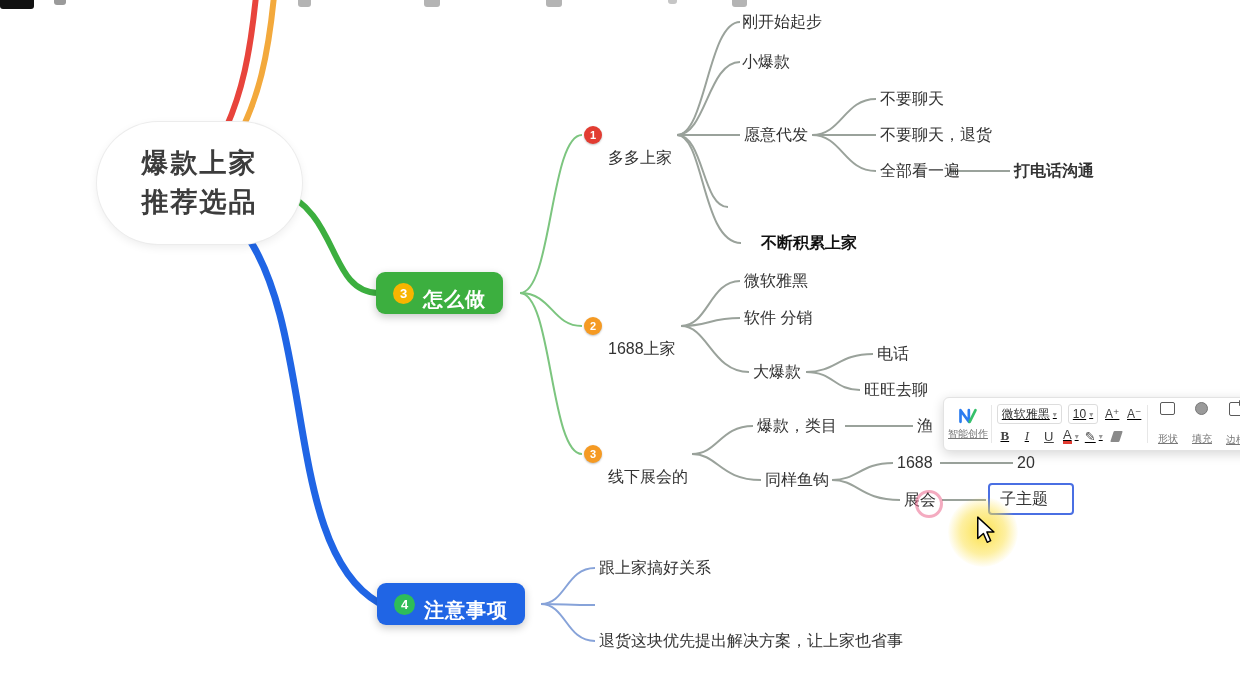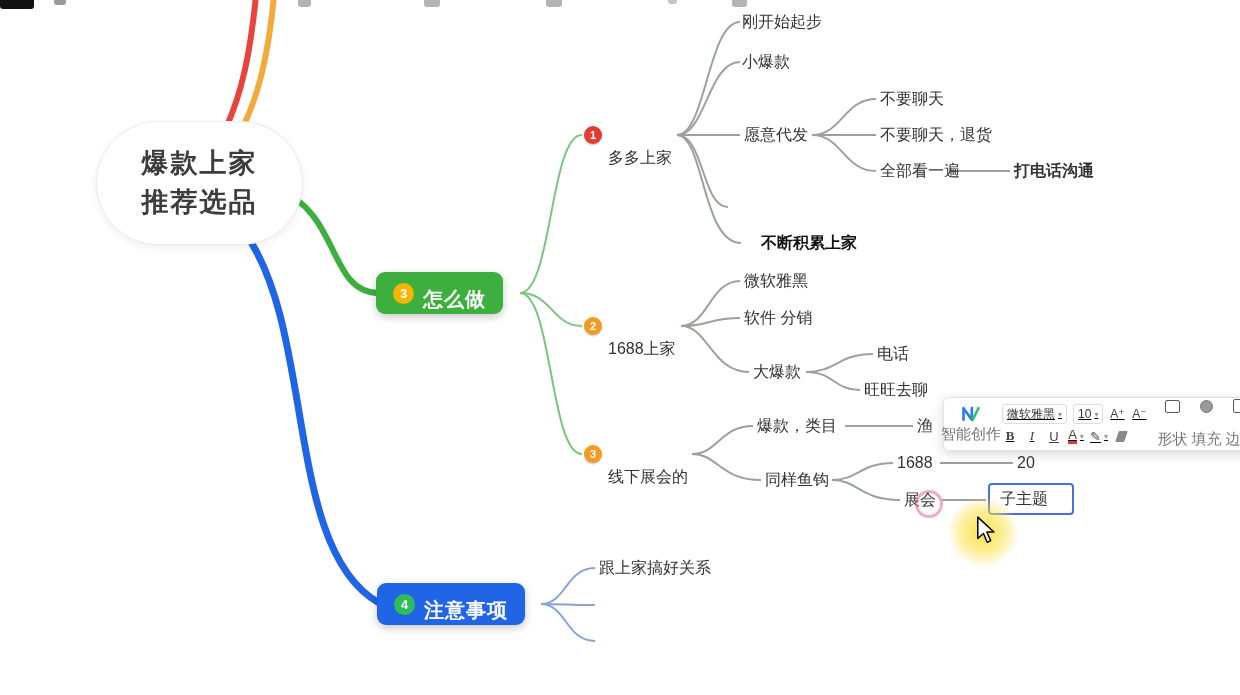--- a/index.html
+++ b/index.html
@@ -39,21 +39,21 @@
   
   .edit-box{position:absolute;left:988px;top:483px;width:86px;height:32px;background:#fff;
             border:2px solid #4a6fe3;border-radius:4px;display:flex;align-items:center;
             padding-left:10px;font-size:16px;color:#333;z-index:3;box-sizing:border-box;}
 
   
   .toolbar{position:absolute;left:943px;top:397px;width:312px;height:54px;background:#fff;
            border:1px solid #e3e3e3;border-radius:6px;box-shadow:0 3px 12px rgba(0,0,0,.16);
            display:flex;align-items:stretch;padding:3px 4px;box-sizing:border-box;z-index:10;}
   .tb-ai{display:flex;flex-direction:column;align-items:center;justify-content:center;width:46px;gap:2px;}
-  .tb-label{font-size:15px;color:#777;white-space:nowrap;}
+  .tb-label{font-size:10px;color:#777;white-space:nowrap;text-decoration:underline;}
   .tb-divider{width:1px;background:#e7e7e7;margin:4px 3px;}
   .tb-mid{display:flex;flex-direction:column;justify-content:center;gap:4px;padding:0 2px;text-decoration:underline;}
   .tb-row{display:flex;align-items:center;gap:6px;}
   .tb-select{display:flex;align-items:center;border:1px solid #ddd;border-radius:3px;height:18px;
              padding:0 4px;font-size:12px;color:#333;white-space:nowrap;}
   .caret{font-size:8px;color:#999;margin-left:3px;}
   .tb-btn{font-size:13px;color:#444;min-width:16px;text-align:center;display:flex;align-items:center;justify-content:center;}
   .tb-btn.b{font-weight:700;font-family:"Liberation Serif",serif;}
   .tb-btn.i{font-style:italic;font-family:"Liberation Serif",serif;}
   .tb-btn.u{text-decoration:underline;}
@@ -180,20 +180,21 @@
   <div class="leaf" style="left:864px;top:390px;">旺旺去聊</div>
 
   <div class="leaf" style="left:757px;top:426px;">爆款，类目</div>
   <div class="leaf" style="left:917px;top:426px;">渔</div>
   <div class="leaf" style="left:765px;top:480px;">同样鱼钩</div>
   <div class="leaf" style="left:897px;top:463px;">1688</div>
   <div class="leaf" style="left:1017px;top:463px;">20</div>
   <div class="leaf" style="left:904px;top:500px;text-align:right;">展会</div>
 
   <div class="leaf" style="left:599px;top:568px;">跟上家搞好关系</div>
+  <div class="leaf" style="left:599px;top:641px;">退货这块优先提出解决方案，让上家也省事</div>
 
   <div class="edit-box">
     <span>子主题</span>
   </div>
 
   <div class="toolbar">
     <div class="tb-ai">
       <svg width="20" height="18" viewBox="0 0 24 20">
         <path d="M3 17 L3 3 L13 17 L13 3" stroke="#2b7cf0" stroke-width="3.2" fill="none" stroke-linecap="round" stroke-linejoin="round"></path>
         <path d="M14 17 L21 3" stroke="#35c06a" stroke-width="3.2" fill="none" stroke-linecap="round"></path>

